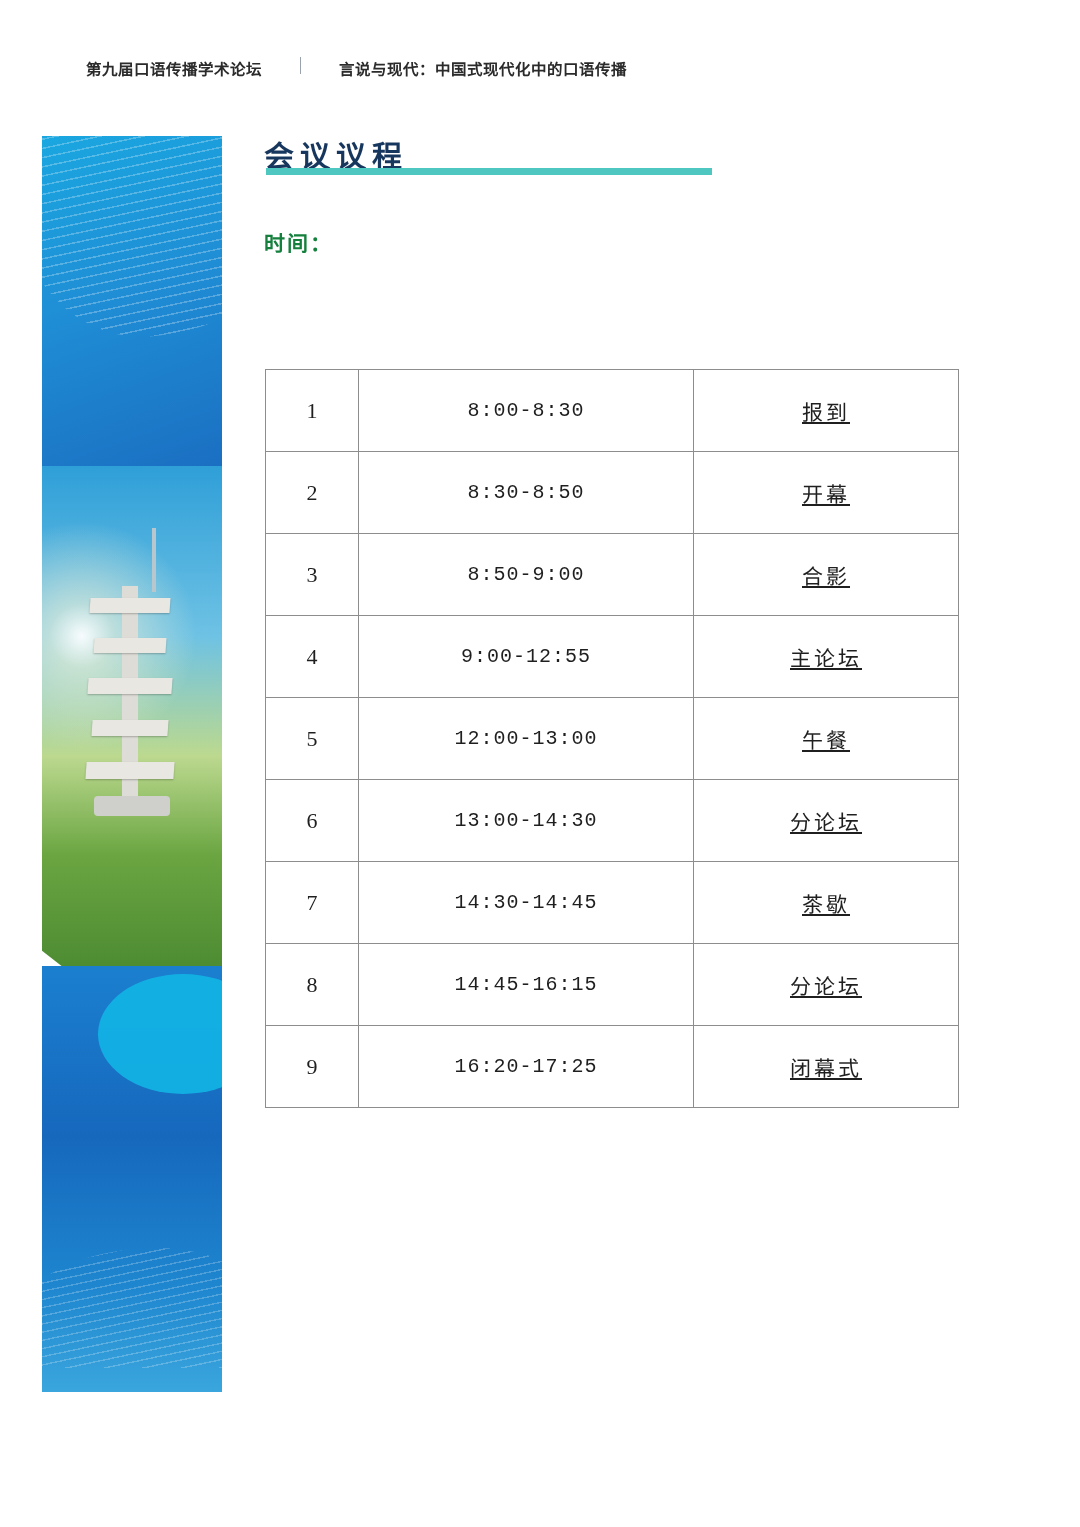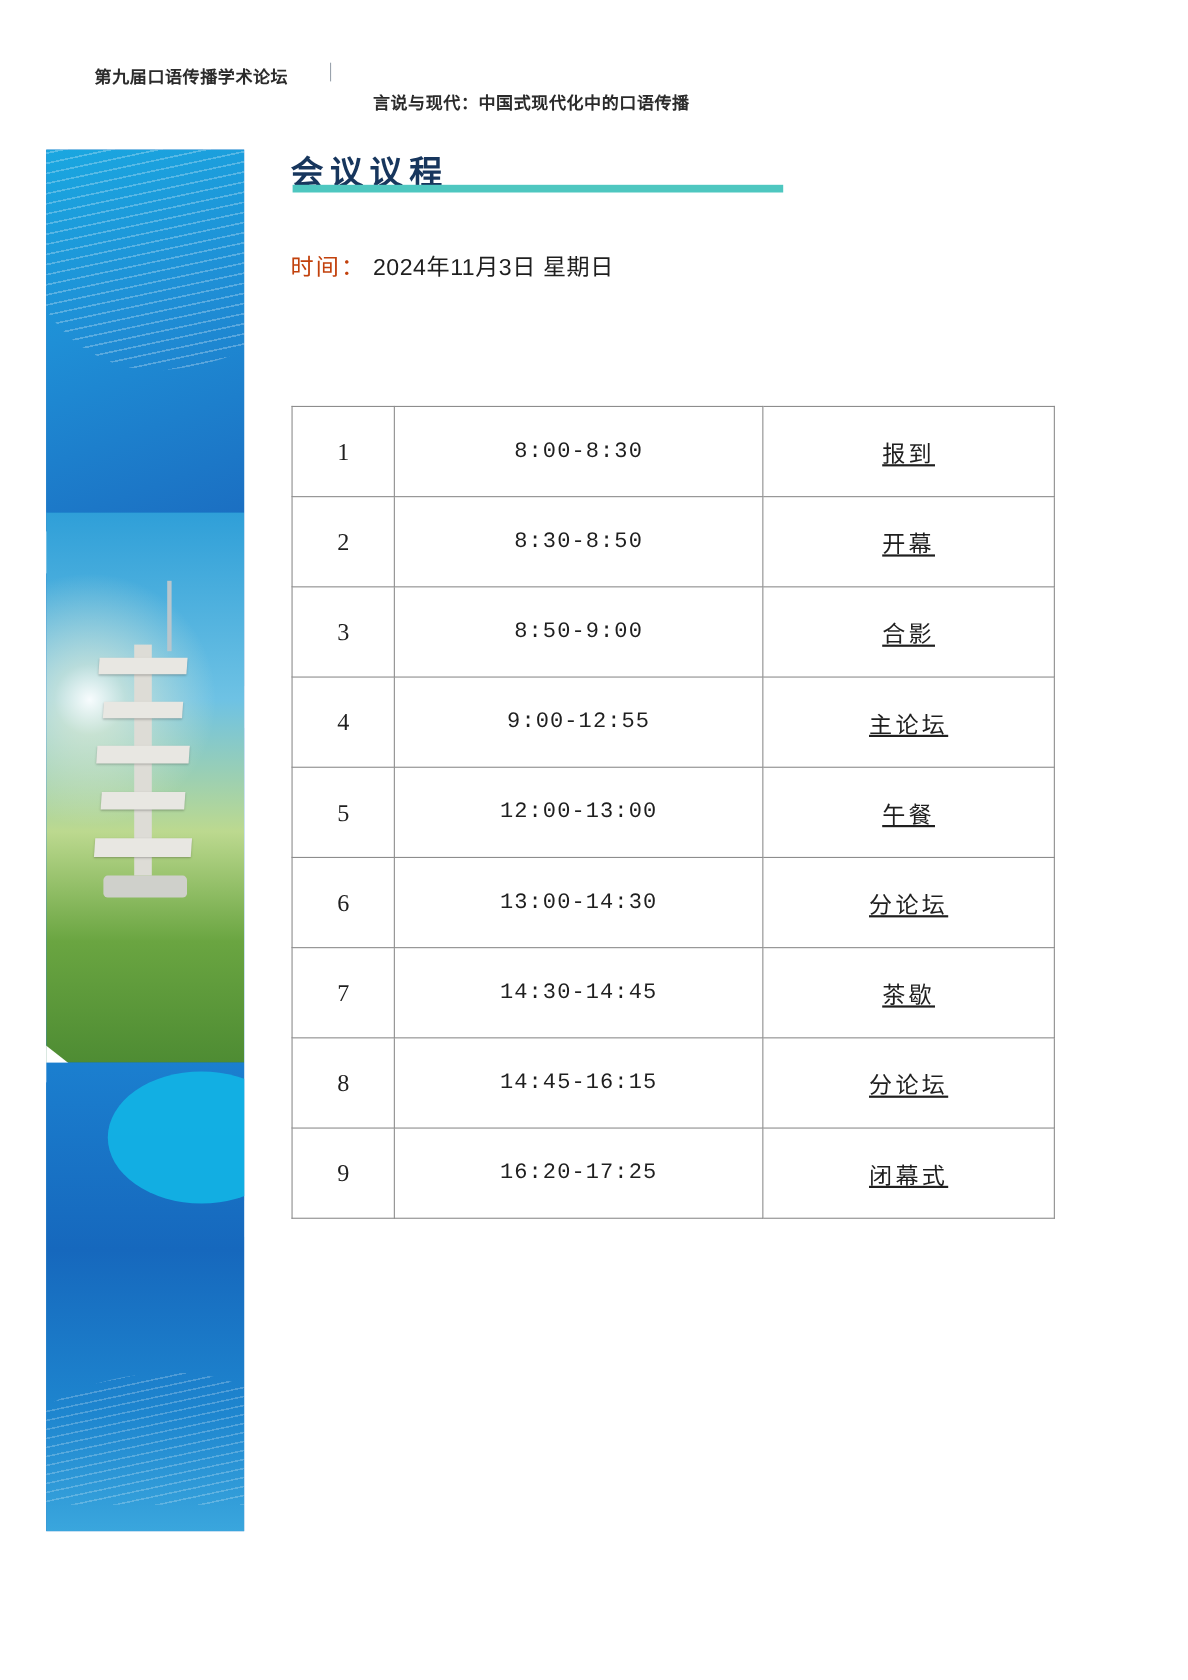--- a/index.html
+++ b/index.html
@@ -33,21 +33,20 @@
     display: inline-block;
     width: 1px;
     height: 17px;
     background: #9aa3ad;
     margin: 0 8px;
   }
   .header .subtitle {
     font-weight: 700;
     font-size: 15.5px;
     color: #2b2b2b;
-    margin-top: 24px;
   }
 
   
   .side-art {
     position: absolute;
     left: 42px;
     top: 136px;
     width: 180px;
     height: 1256px;
     overflow: hidden;
@@ -205,22 +204,22 @@
     width: 760px;
   }
   .meta-row {
     display: flex;
     align-items: baseline;
     margin-bottom: 22px;
     font-size: 21px;
     line-height: 1.5;
   }
   .meta-label {
-    color: #c2410c;
-    font-weight: 400;
+    color: #15803d;
+    font-weight: 700;
     letter-spacing: 2px;
     white-space: nowrap;
     margin-right: 6px;
     text-align: center;
   }
   .meta-value {
     color: #1f1f1f;
     letter-spacing: 0.5px;
   }
 
@@ -275,21 +274,20 @@
   <div class="blob"></div>
   <div class="wave"></div>
 </div>
 
 <div class="page-title">会议议程</div>
 <div class="title-rule"></div>
 
 <div class="meta">
   <div class="meta-row">
     <span class="meta-label">时间：</span>
-    <span class="meta-value">2024年11月3日 星期日</span>
   </div>
 </div>
 
 <table class="agenda">
   <tbody>
     <tr>
       <td class="col-idx">1</td>
       <td class="col-time">8:00-8:30</td>
       <td class="col-item">报到</td>
     </tr>

